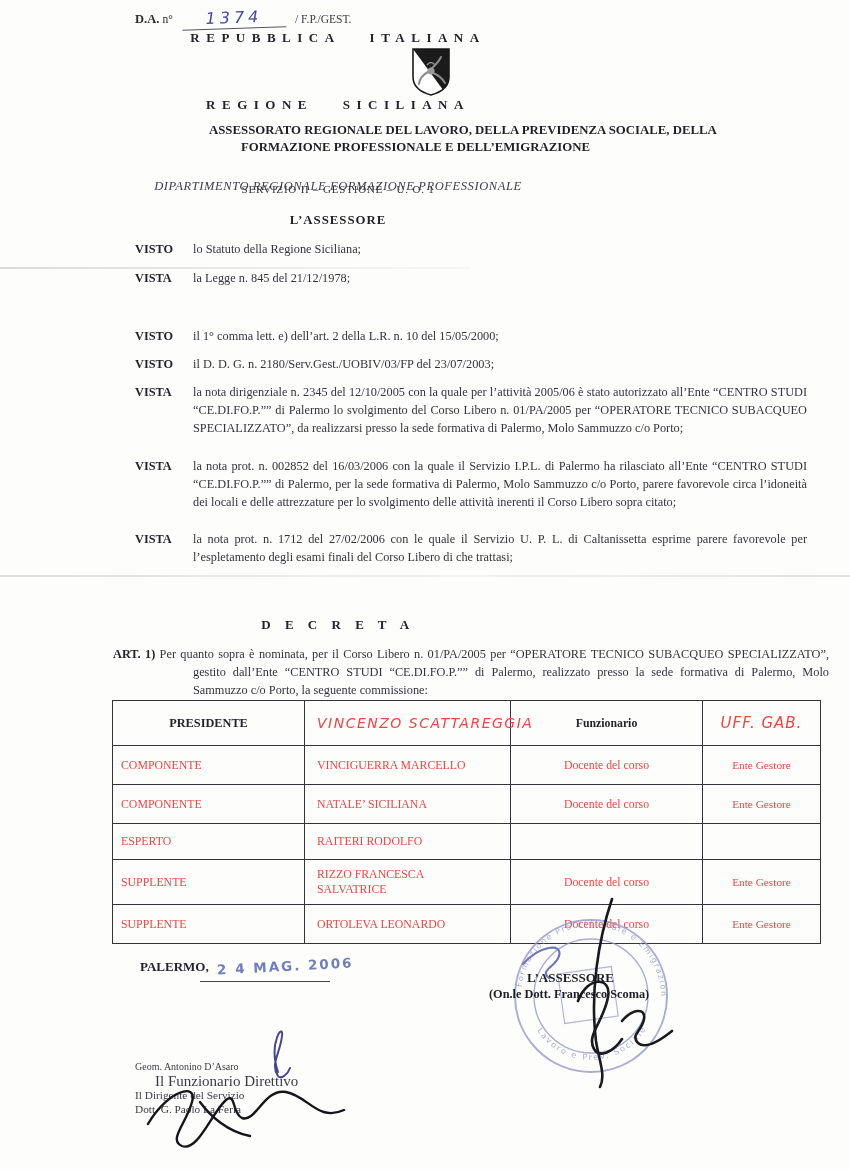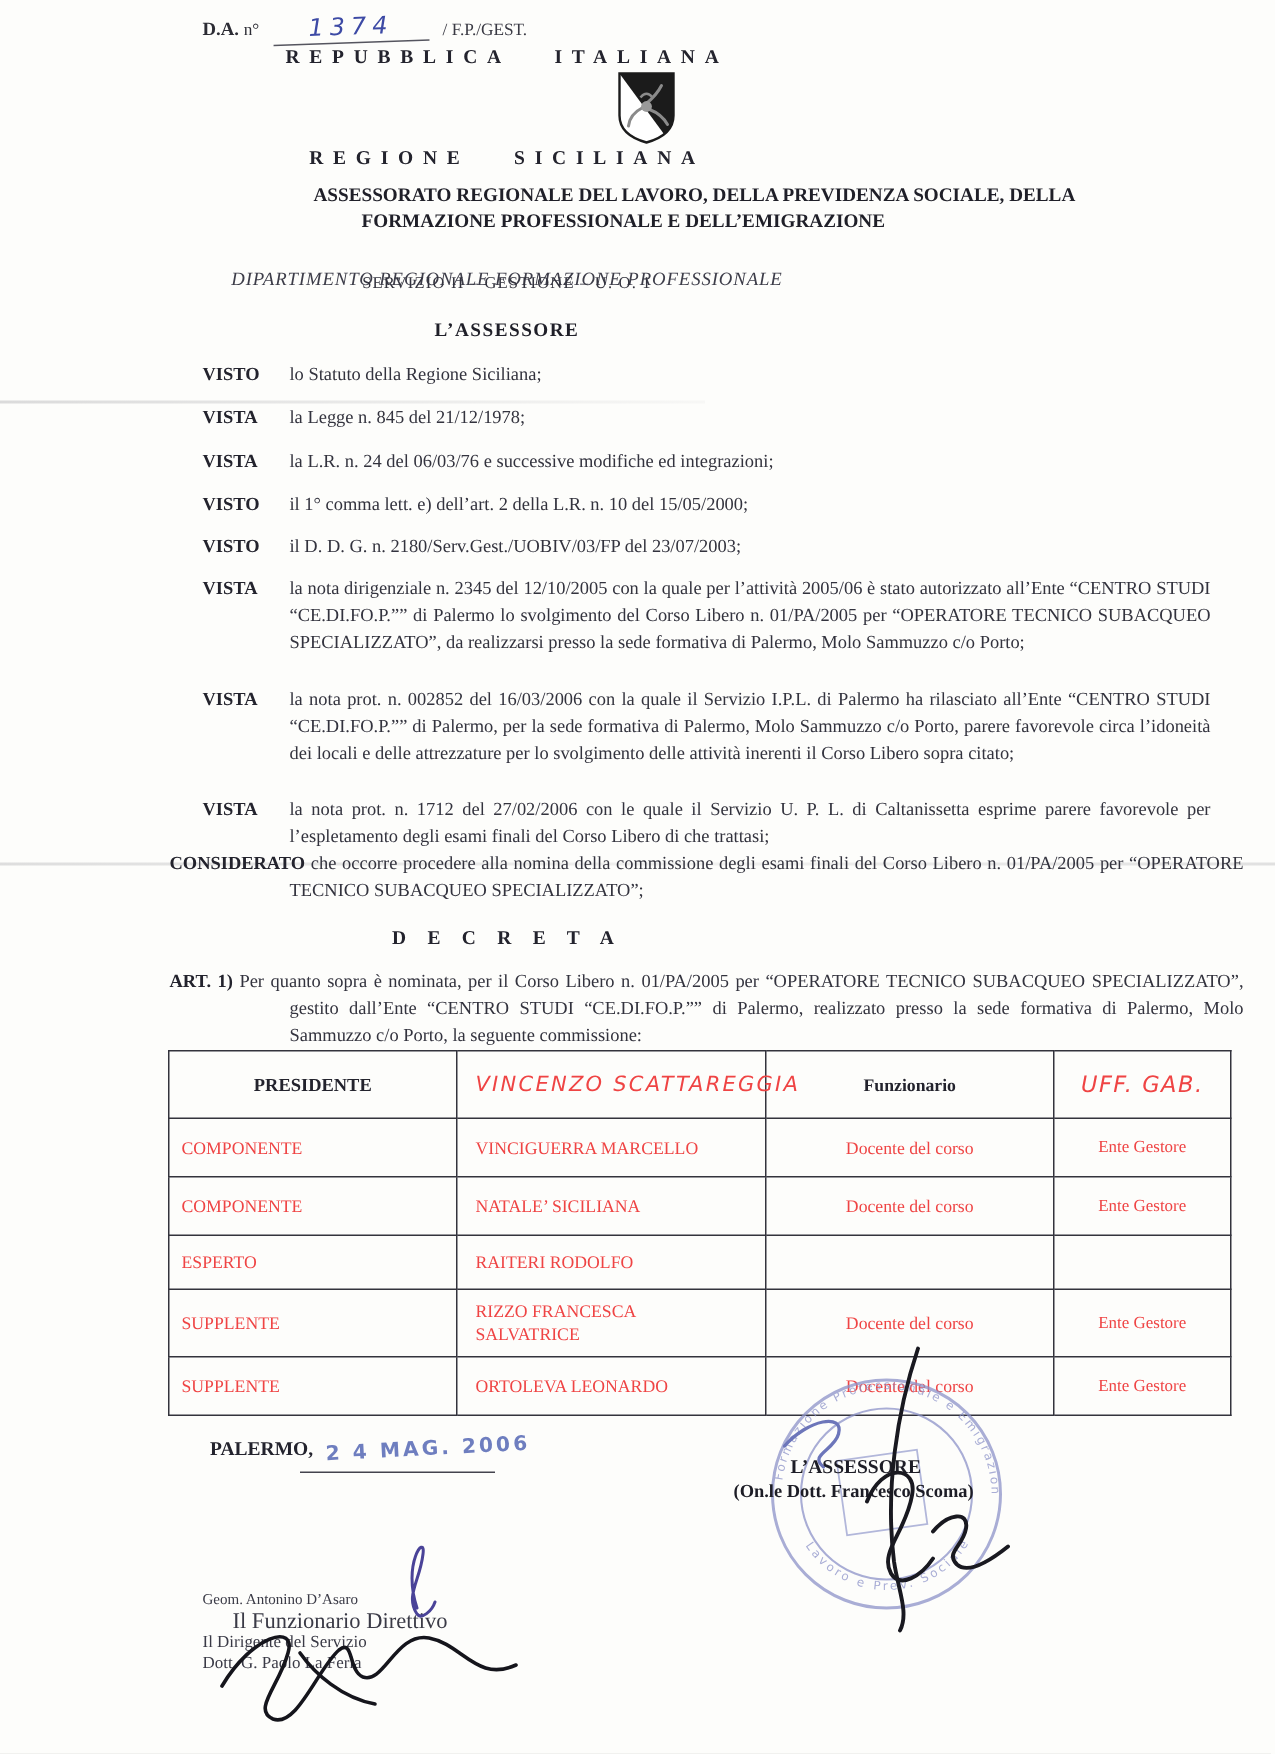--- a/index.html
+++ b/index.html
@@ -132,43 +132,36 @@
   <div class="abs center-line dipart">DIPARTIMENTO REGIONALE FORMAZIONE PROFESSIONALE</div>
   <div class="abs center-line servizio">SERVIZIO II – GESTIONE – U. O. 1</div>
   <div class="abs center-line issuer">L’ASSESSORE</div>
 
   <div class="abs clause" style="top:240px">
     <span class="clabel">VISTO</span><span>lo Statuto della Regione Siciliana;</span>
   </div>
   <div class="abs clause" style="top:269px">
     <span class="clabel">VISTA</span><span>la Legge n. 845 del 21/12/1978;</span>
   </div>
-  <div class="abs clause" style="top:298px">
-    <span class="clabel">VISTA</span><span>la L.R. n. 24 del  06/03/76 e successive modifiche ed integrazioni;</span>
-  </div>
   <div class="abs clause" style="top:327px">
     <span class="clabel">VISTO</span><span>il 1° comma lett. e) dell’art. 2 della L.R. n. 10 del  15/05/2000;</span>
   </div>
   <div class="abs clause" style="top:355px">
     <span class="clabel">VISTO</span><span>il D. D. G. n. 2180/Serv.Gest./UOBIV/03/FP del 23/07/2003;</span>
   </div>
   <div class="abs clause" style="top:383px">
     <span class="clabel">VISTA</span><span>la nota dirigenziale n. 2345 del 12/10/2005 con la quale per l’attività 2005/06 è stato autorizzato all’Ente “CENTRO STUDI “CE.DI.FO.P.”” di Palermo lo svolgimento del Corso Libero n. 01/PA/2005 per “OPERATORE TECNICO SUBACQUEO SPECIALIZZATO”, da realizzarsi presso la sede formativa di Palermo, Molo Sammuzzo c/o Porto;</span>
   </div>
   <div class="abs clause" style="top:457px">
     <span class="clabel">VISTA</span><span>la nota prot. n. 002852 del 16/03/2006 con la quale il Servizio I.P.L. di Palermo ha rilasciato all’Ente “CENTRO STUDI “CE.DI.FO.P.”” di Palermo, per la sede formativa di Palermo, Molo Sammuzzo c/o Porto, parere favorevole circa l’idoneità dei locali e delle attrezzature per lo svolgimento delle attività inerenti il Corso Libero sopra citato;</span>
   </div>
   <div class="abs clause" style="top:530px">
     <span class="clabel">VISTA</span><span>la nota prot. n. 1712 del 27/02/2006 con le quale il Servizio U. P. L. di Caltanissetta esprime parere favorevole per l’espletamento degli esami finali del Corso Libero di che trattasi;</span>
   </div>
 
-  <div class="abs hang" style="top:566px">
-    <span class="hlabel">CONSIDERATO</span>
-    <span>che occorre procedere alla nomina della commissione degli esami finali del Corso Libero n. 01/PA/2005 per “OPERATORE TECNICO SUBACQUEO SPECIALIZZATO”;</span>
-  </div>
 
   <div class="abs center-line decreta">D E C R E T A</div>
 
   <div class="abs hang" style="top:645px">
     <span class="hlabel">ART. 1)</span>
     <span>Per quanto sopra è nominata, per il Corso Libero n. 01/PA/2005 per “OPERATORE TECNICO SUBACQUEO SPECIALIZZATO”, gestito dall’Ente “CENTRO STUDI “CE.DI.FO.P.”” di Palermo, realizzato presso la sede formativa di Palermo, Molo Sammuzzo c/o Porto, la seguente commissione:</span>
   </div>
 
   <table class="abs ctable">
     <tbody>

